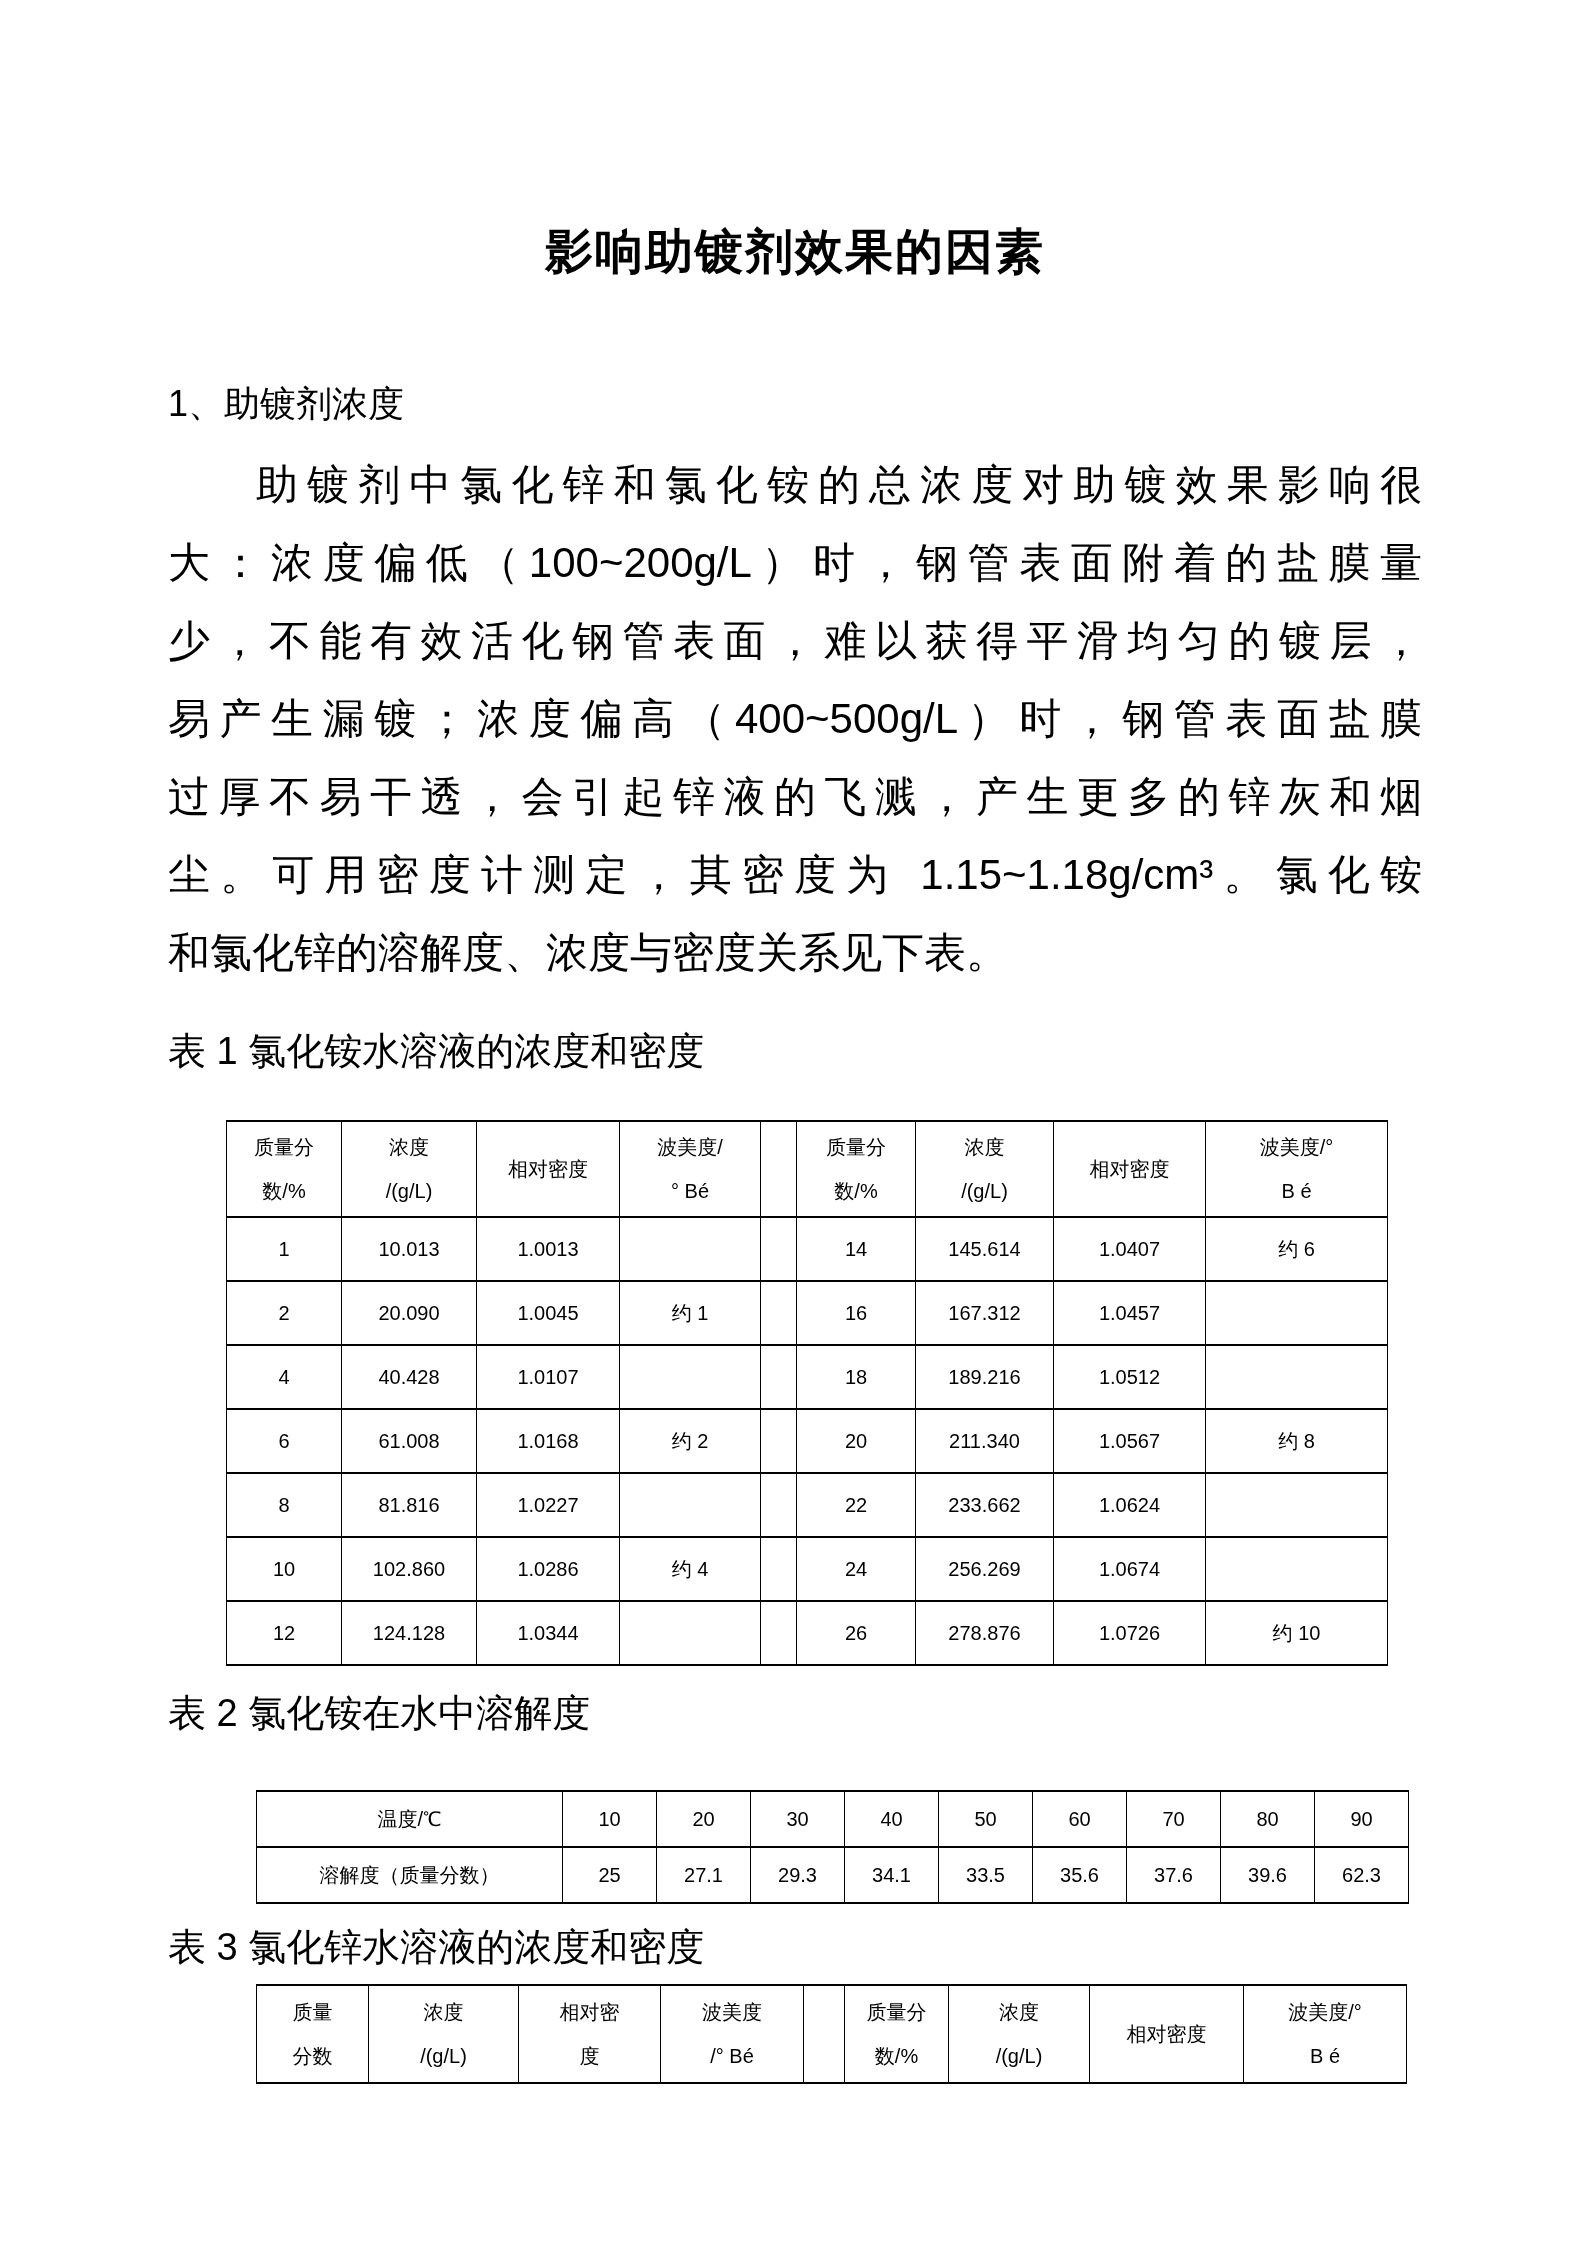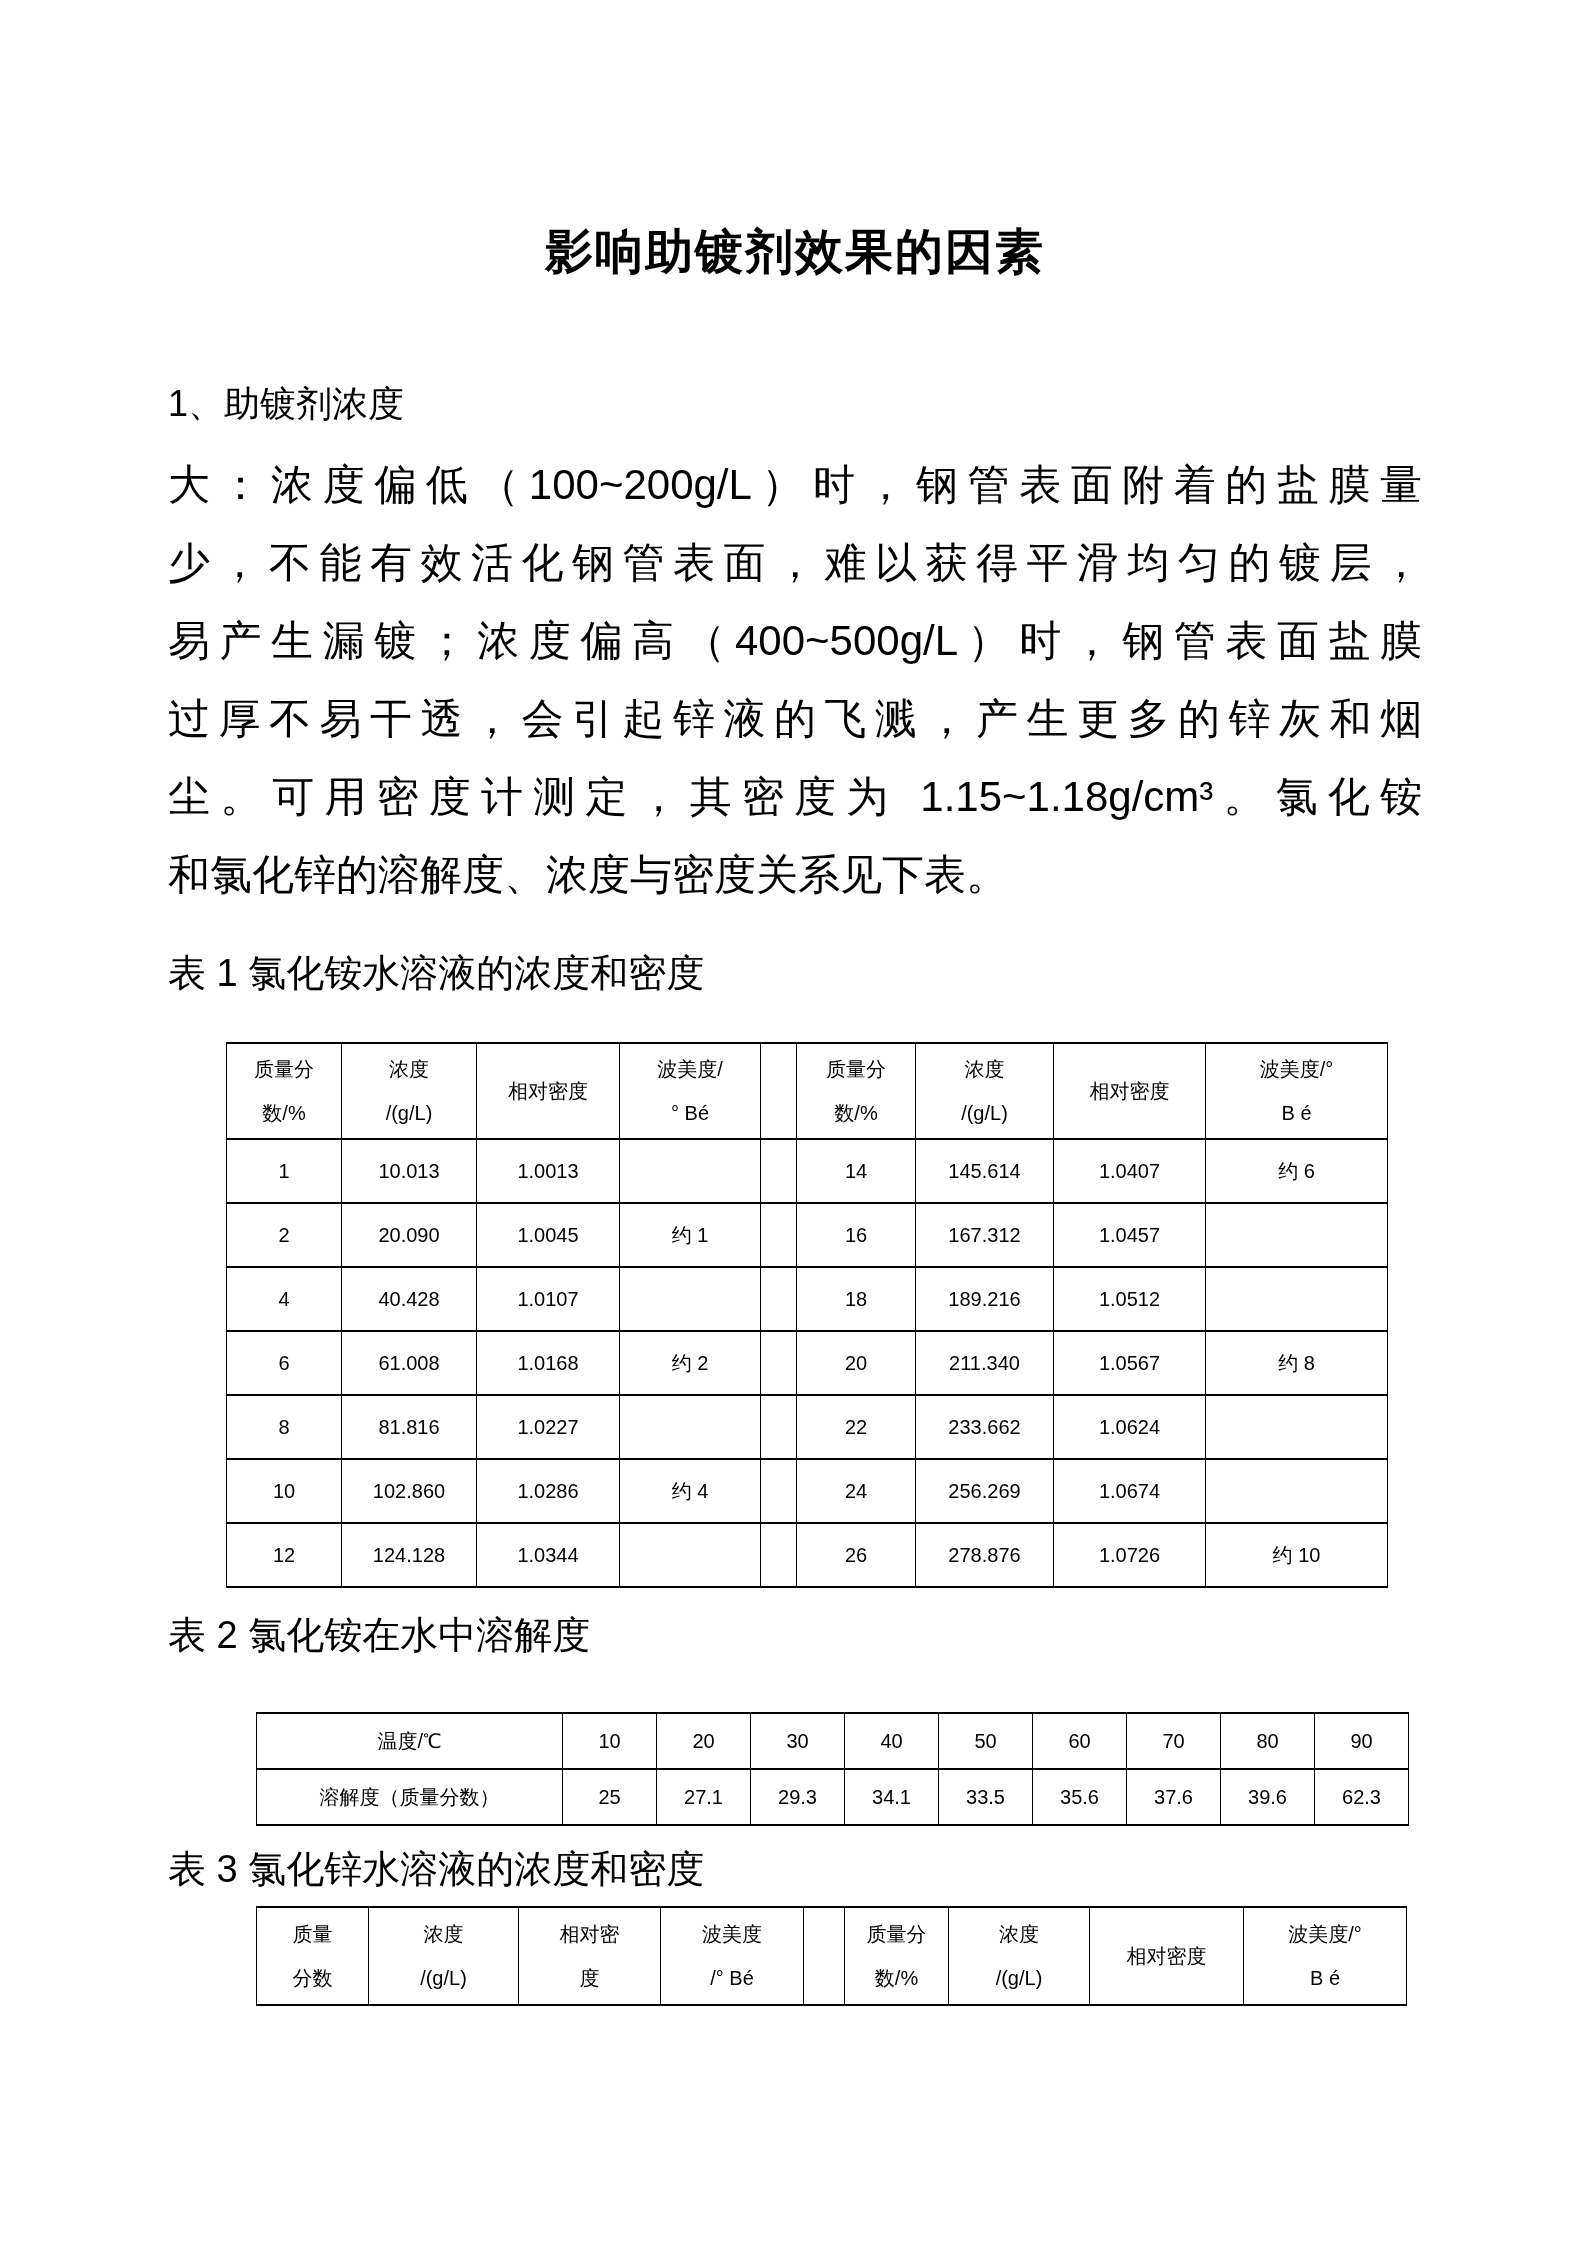--- a/index.html
+++ b/index.html
@@ -42,20 +42,21 @@
 </head>
 <body>
 
 <div class="page">
 
   <div class="title">影响助镀剂效果的因素</div>
 
   <div class="heading">1、助镀剂浓度</div>
 
   <div class="para">
+    <div class="pline indent">助镀剂中氯化锌和氯化铵的总浓度对助镀效果影响很</div>
     <div class="pline">大：浓度偏低（100~200g/L）时，钢管表面附着的盐膜量</div>
     <div class="pline">少，不能有效活化钢管表面，难以获得平滑均匀的镀层，</div>
     <div class="pline">易产生漏镀；浓度偏高（400~500g/L）时，钢管表面盐膜</div>
     <div class="pline">过厚不易干透，会引起锌液的飞溅，产生更多的锌灰和烟</div>
     <div class="pline">尘。可用密度计测定，其密度为 1.15~1.18g/cm³。氯化铵</div>
     <div class="pline last">和氯化锌的溶解度、浓度与密度关系见下表。</div>
   </div>
 
   <div class="caption cap1">表 1 氯化铵水溶液的浓度和密度</div>
 

